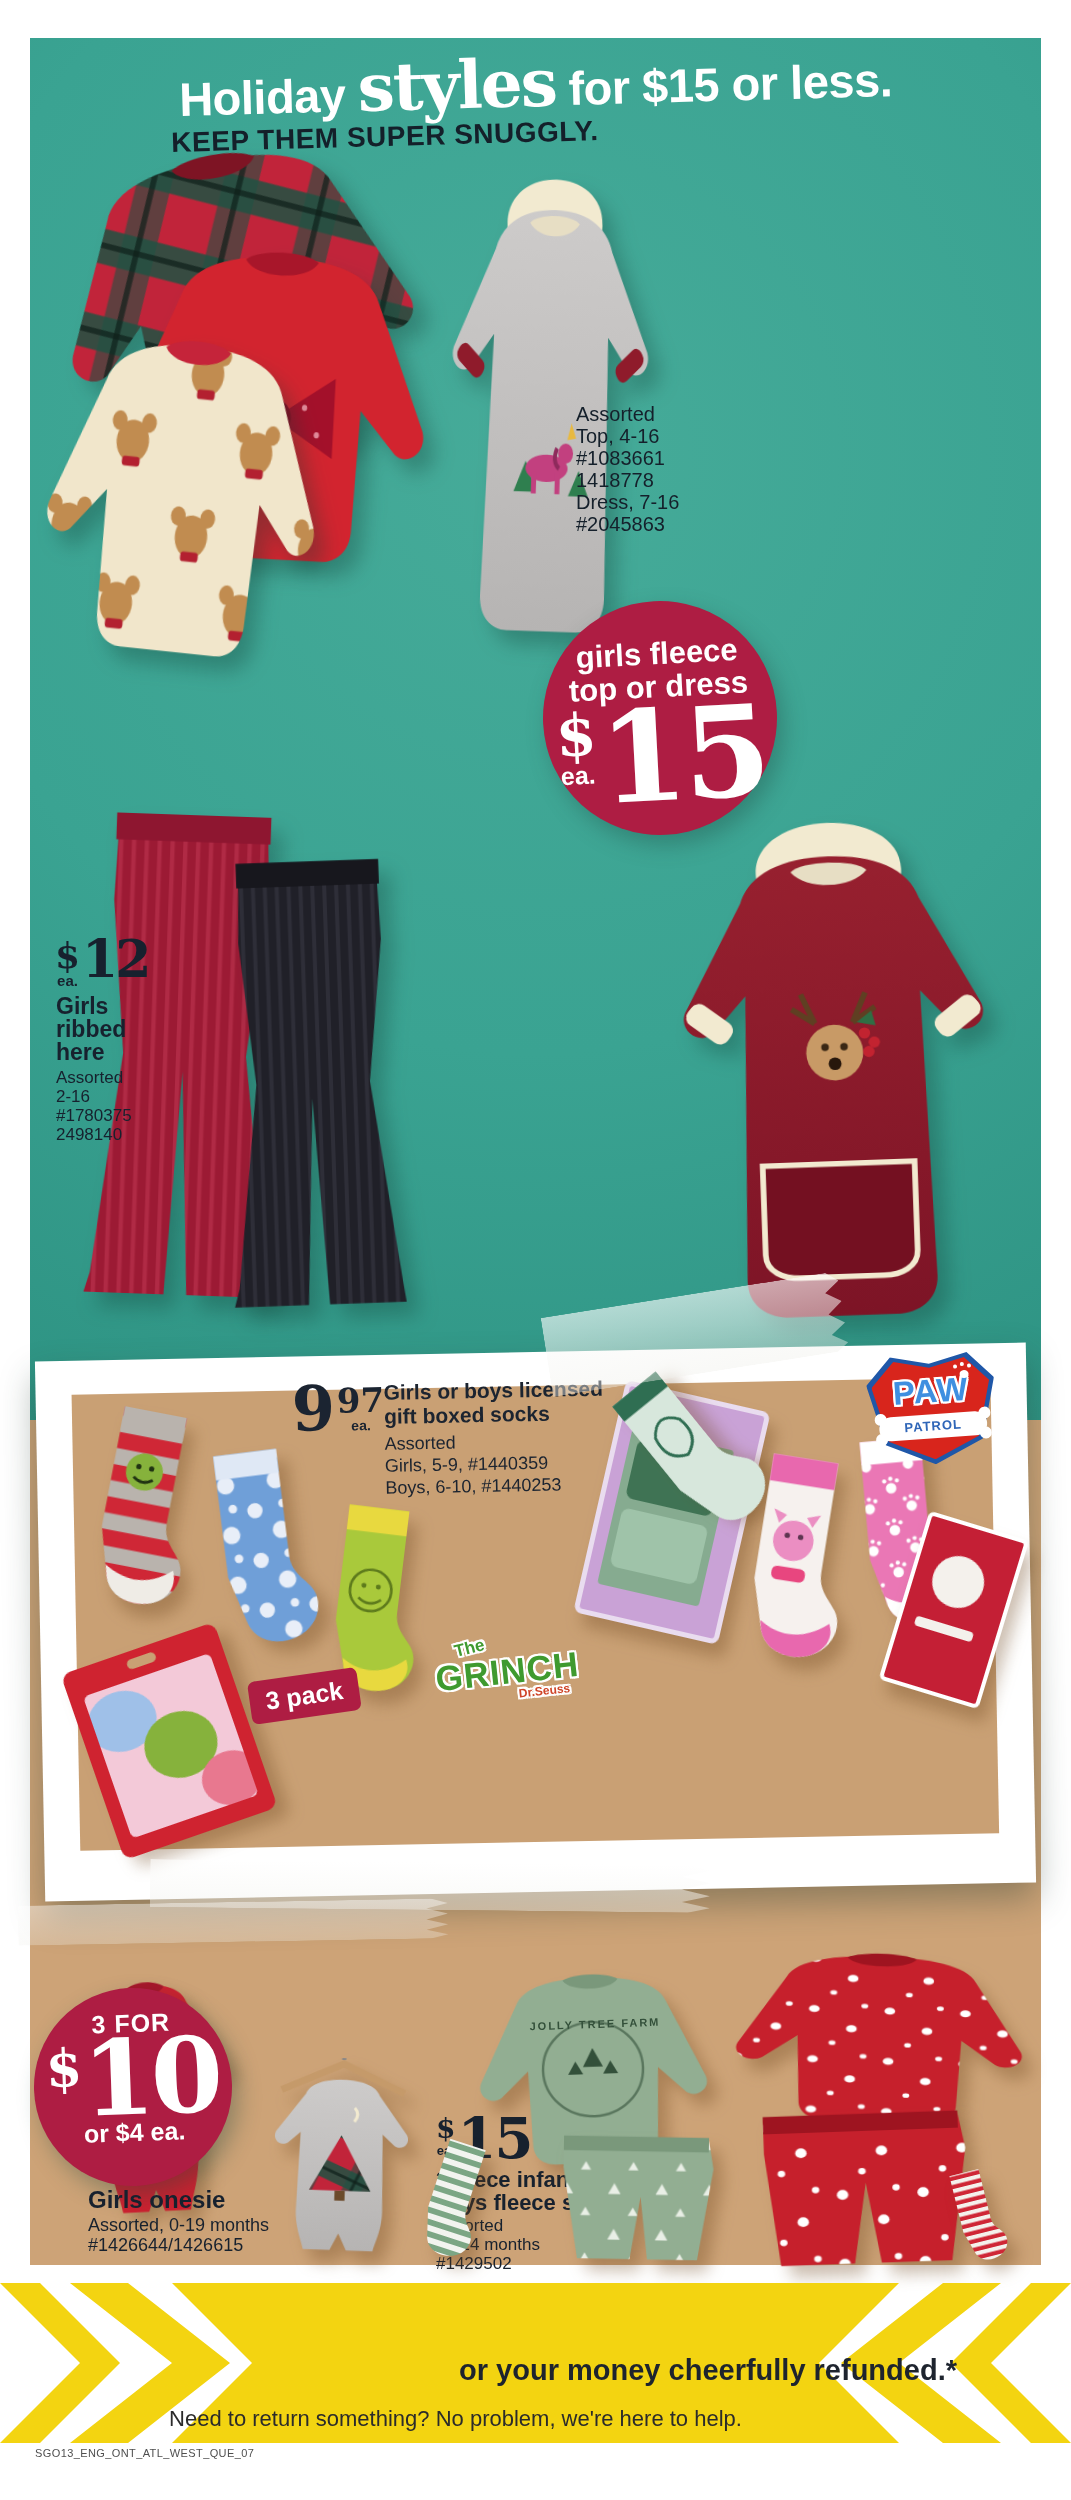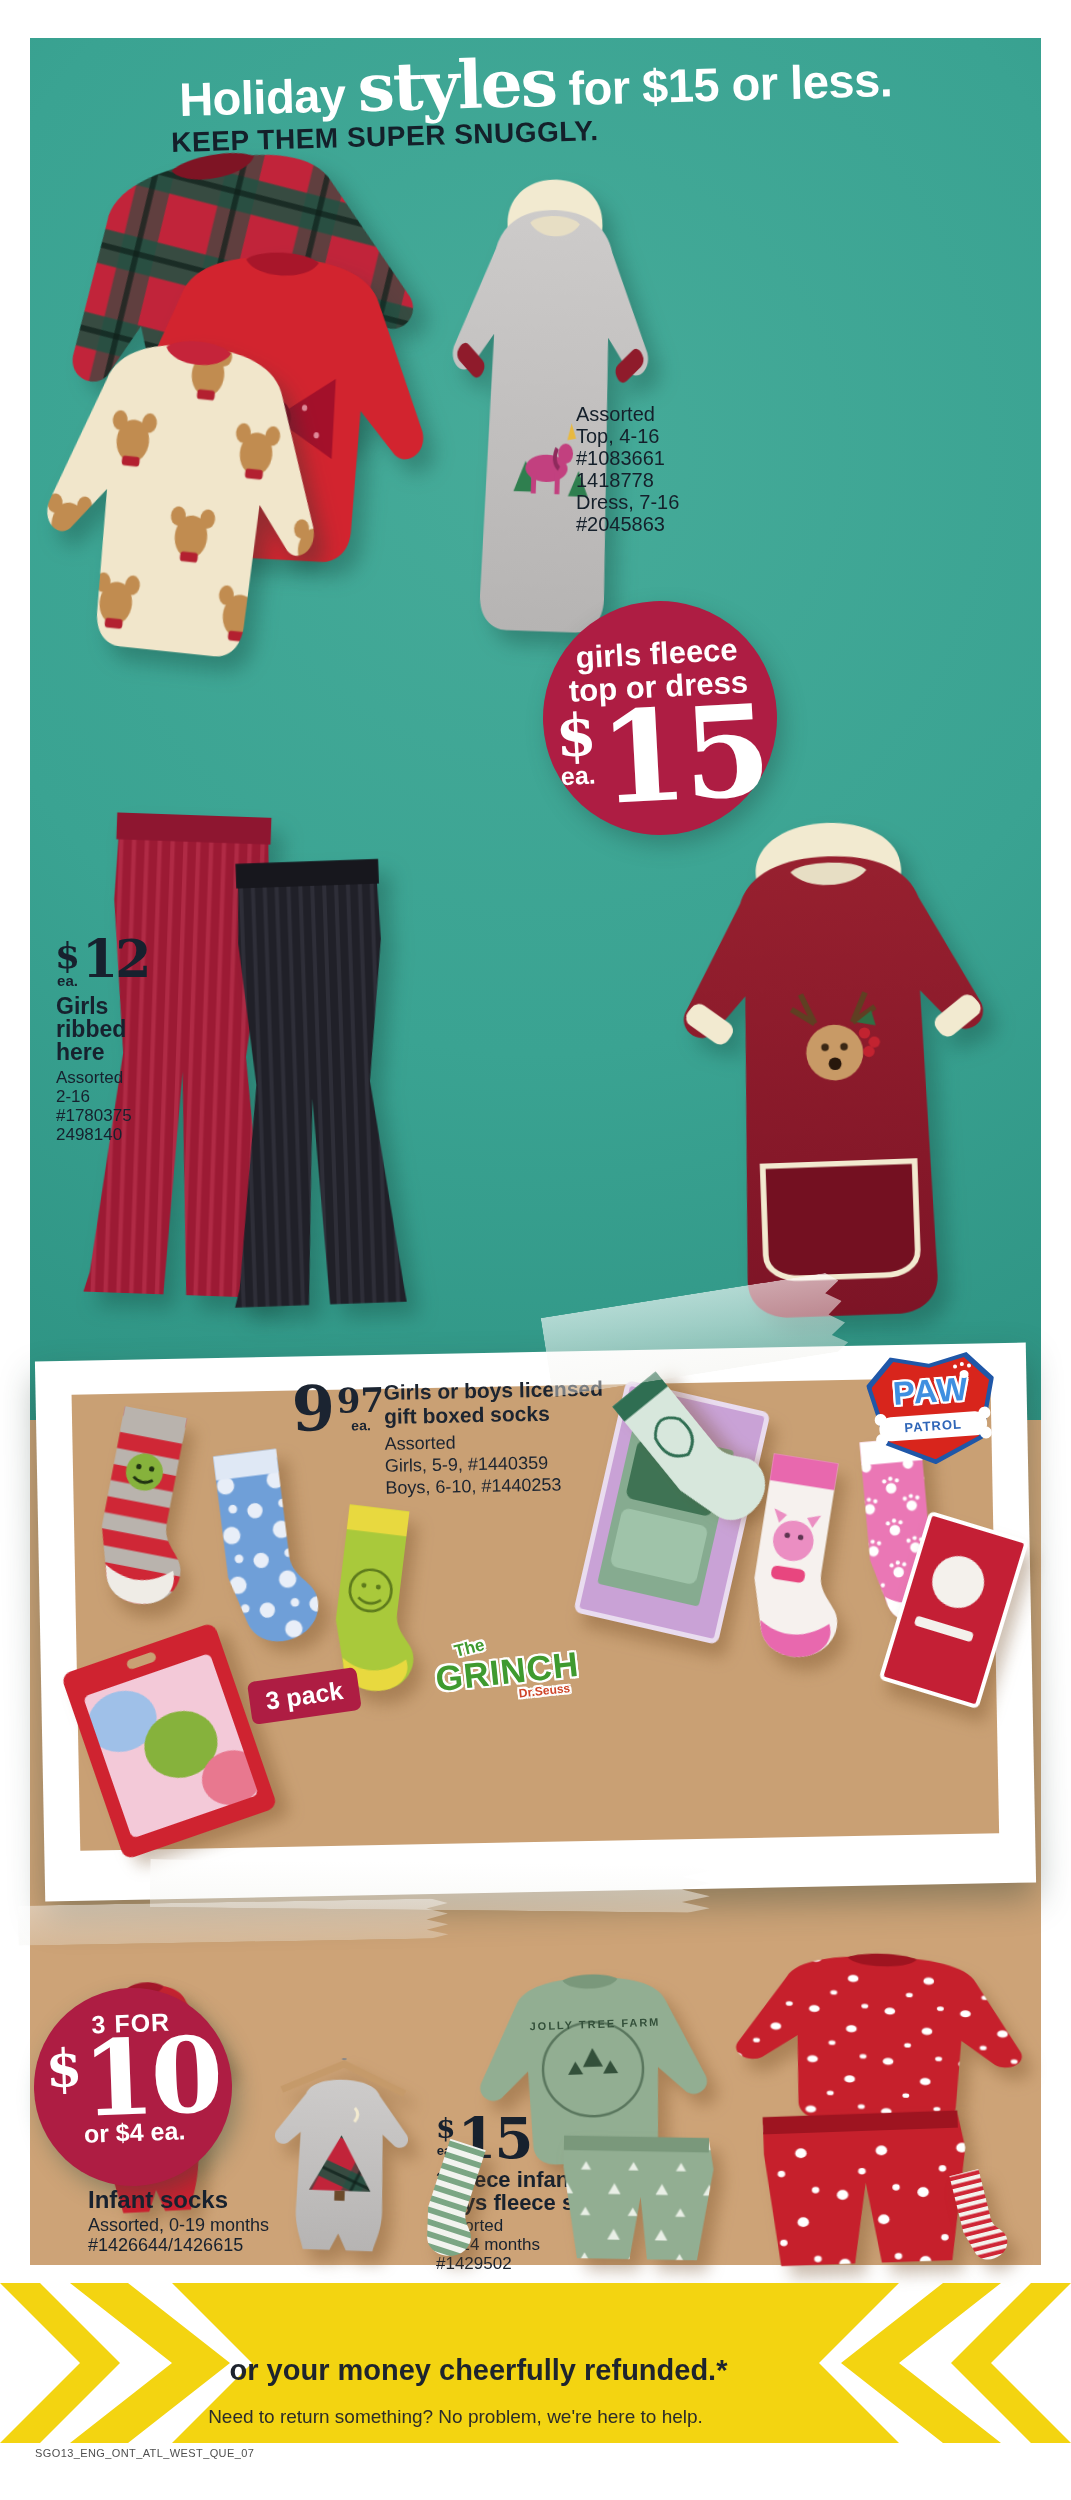--- a/index.html
+++ b/index.html
@@ -43,22 +43,22 @@
   .bone{position:absolute;left:10px;top:62px;width:108px;height:24px;background:#fff;border-radius:12px;text-align:center;}
   .bone i{position:absolute;width:12px;height:12px;background:#fff;border-radius:50%;}
   .bone span{font-style:normal;font-weight:700;font-size:13px;color:#2f66b8;letter-spacing:1px;line-height:24px;}
   .pawdots{position:absolute;left:88px;top:12px;width:22px;height:18px;}
   .pawdots i{position:absolute;background:#fff;border-radius:50%;}
   
   .yband{left:0;top:2283px;width:1071px;height:160px;background:#f3d411;
     clip-path:polygon(172px 0,252px 50%,172px 100%,899px 100%,819px 50%,899px 0);}
   .chev{top:2283px;height:160px;background:#f3d411;}
   .ftitle{left:0;top:2294px;width:1071px;text-align:center;font-weight:700;font-size:47px;color:#1e242e;letter-spacing:-.5px;}
-  .fsub{left:0;top:2354px;width:957px;text-align:center;font-weight:700;font-size:29px;color:#1e242e;}
-  .fnote{left:0;top:2406px;width:911px;text-align:center;font-size:19px;color:#2b2b2b;}
+  .fsub{left:0;top:2354px;width:957px;text-align:right;font-weight:700;font-size:29px;color:#1e242e;}
+  .fnote{left:0;top:2406px;width:911px;text-align:center;font-size:22px;color:#2b2b2b;}
   .fcode{left:35px;top:2447px;font-size:11px;color:#4f4f4f;letter-spacing:.4px;}
   .gshadow{filter:drop-shadow(12px 14px 10px rgba(15,60,50,.32));}
   .tshadow{filter:drop-shadow(10px 12px 8px rgba(110,70,30,.35));}
 </style>
 </head>
 <body>
 
 <svg width="0" height="0" style="position:absolute" aria-hidden="true">
 <defs>
   <linearGradient id="grayG" x1="0" y1="0" x2="0" y2="1">
@@ -413,21 +413,21 @@
 
   <div class="abs badge" style="left:34px;top:1988px;width:198px;height:198px;transform:rotate(-2deg);">
     <div class="bl" style="margin-top:22px;font-size:25px;line-height:26px;letter-spacing:1px;">3 FOR</div>
     <div class="prc" style="margin-top:0;">
       <span class="ser" style="font-size:52px;line-height:1;margin-top:4px;">$</span>
       <span class="ser" style="font-size:104px;line-height:.8;letter-spacing:-4px;">10</span>
     </div>
     <div class="bl" style="font-size:25px;line-height:26px;">or $4 ea.</div>
   </div>
 
-  <div class="abs" style="left:88px;top:2186px;color:#17212e;font-weight:700;font-size:24px;">Infant socks</div>
+  <div class="abs" style="left:88px;top:2186px;color:#17212e;font-weight:700;font-size:24px;">Girls onesie</div>
   <div class="abs det" style="left:88px;top:2215px;font-size:18px;line-height:20px;">
     <div>Assorted, 0-19 months</div>
     <div>#1426644/1426615</div>
   </div>
 
   <svg class="abs tshadow" style="left:238px;top:2058px;width:205px;height:218px;transform:rotate(2deg)" viewBox="0 0 200 220" preserveAspectRatio="none">
     <path d="M100,2 q0,-10 10,-6" stroke="#8a8886" stroke-width="4" fill="none"></path>
     <path d="M40,34 L100,6 L160,34" stroke="#c59a6a" stroke-width="7" fill="none"></path>
     <path d="M100,22 C82,22 68,27 64,37 L36,76 C32,85 41,92 48,87 L60,76 L58,150 C57,172 64,184 66,194 L92,194 L100,177 L108,194 L134,194 C136,184 143,172 142,150 L140,76 L152,87 C159,92 168,85 164,76 L136,37 C132,27 118,22 100,22 Z" fill="url(#grayG)"></path>
     <path d="M100,78 l30,56 h-60 z" fill="url(#plaidP)"></path>

